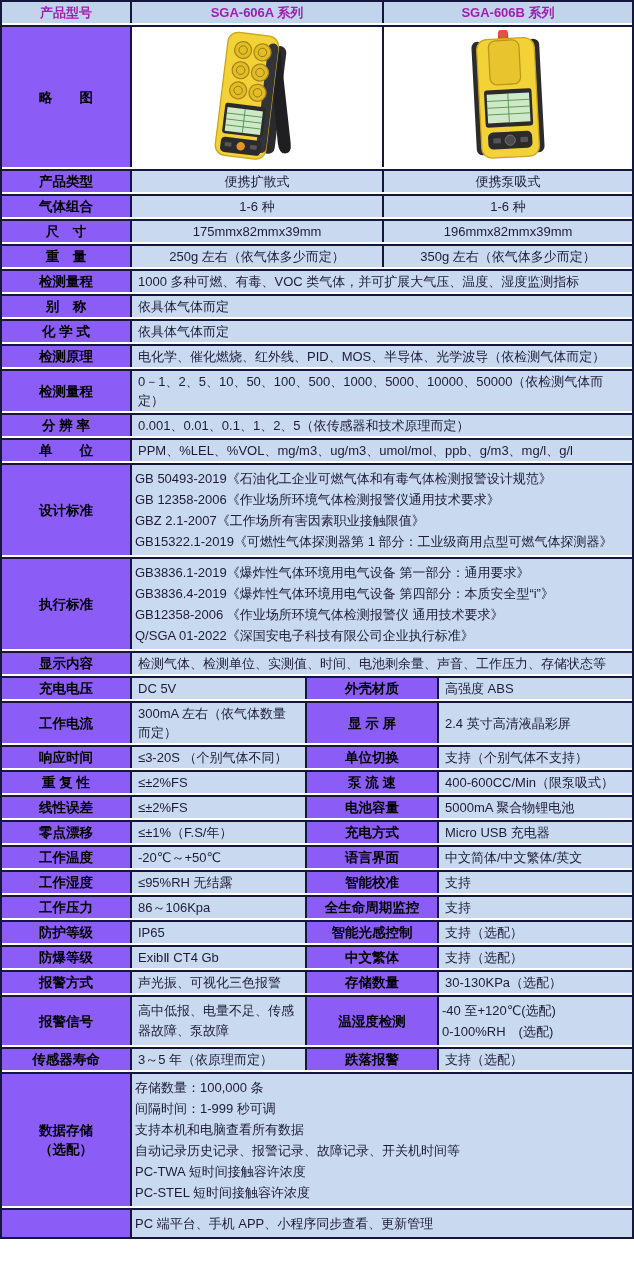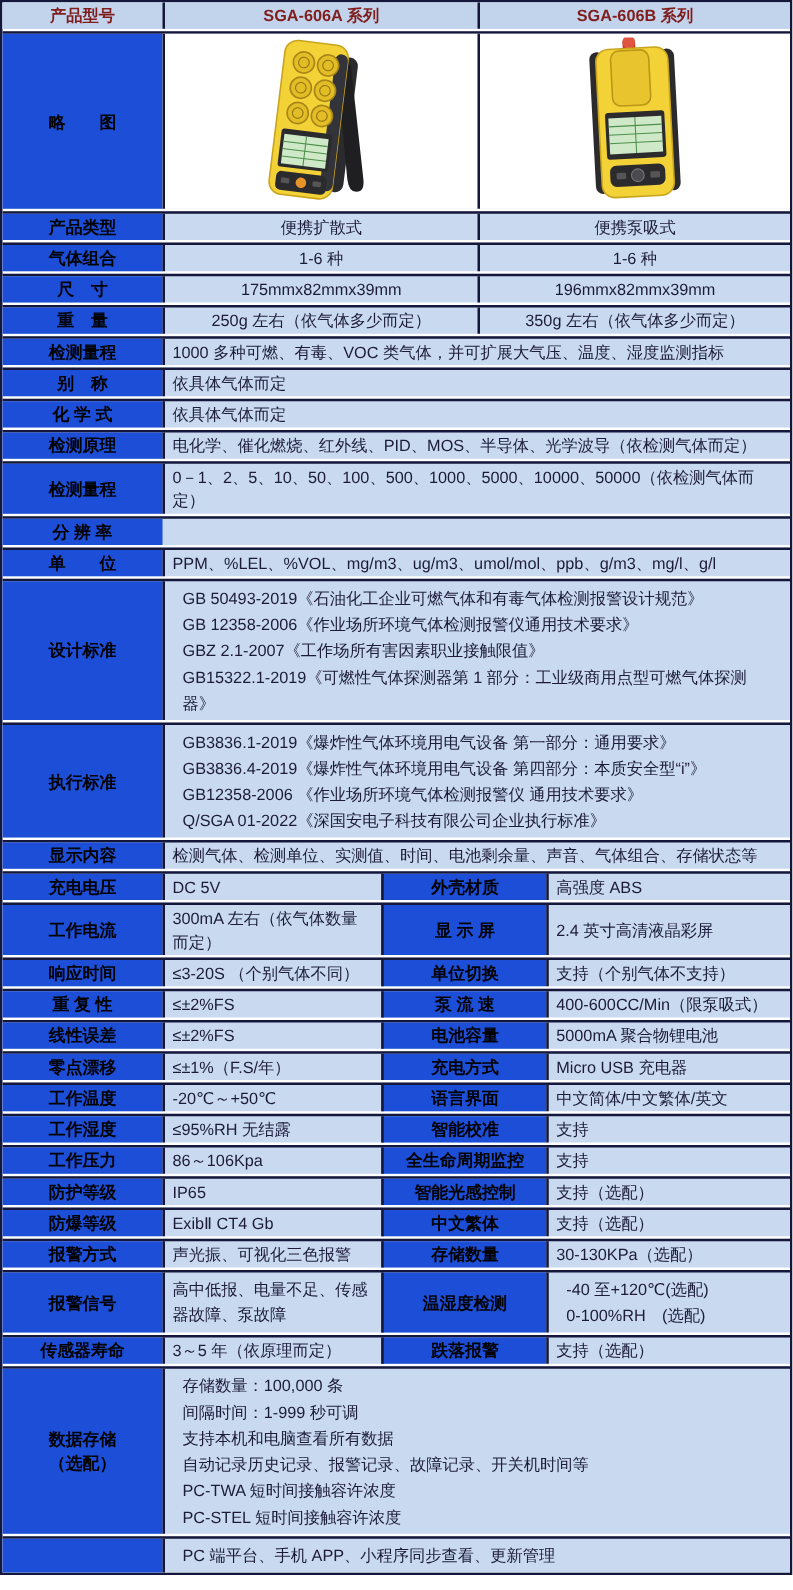--- a/index.html
+++ b/index.html
@@ -34,42 +34,42 @@
     padding:1px 6px;
     display:flex;
     align-items:center;
     font-size:13px;
     line-height:19px;
     border-left:2px solid #15173a;
     overflow:hidden;
   }
   .c:first-child{border-left:none;}
   .lbl{
-    background:#1d4ed8;
+    background:#8b5cf6;
     font-weight:bold;
     color:#000;
     justify-content:center;
     text-align:center;
     font-size:13.5px;
     flex-direction:column;
   }
   .hdr{
     background:#c2d4ec;
     font-weight:bold;
-    color:#7f1d1d;
+    color:#a21caf;
     justify-content:center;
     text-align:center;
   }
   .val{ text-align:left; }
   .val.ctr{ justify-content:center; text-align:center; }
   .multi{
     flex-direction:column;
     align-items:flex-start;
     justify-content:center;
-    padding:3px 14px;
+    padding:3px 3px;
   }
   .multi div{line-height:21px;}
   .imgcell{
     background:#ffffff;
     justify-content:center;
     padding:3px 0;
   }
   .sketch-row{min-height:140px;}
   .wrap2{display:block;line-height:20px;padding-top:2px;padding-bottom:2px;}
 </style>
@@ -186,20 +186,21 @@
   <div class="r cols2">
     <div class="c lbl">检测原理</div>
     <div class="c val">电化学、催化燃烧、红外线、PID、MOS、半导体、光学波导（依检测气体而定）</div>
   </div>
   <div class="r cols2">
     <div class="c lbl">检测量程</div>
     <div class="c val">0－1、2、5、10、50、100、500、1000、5000、10000、50000（依检测气体而定）</div>
   </div>
   <div class="r cols2">
     <div class="c lbl">分 辨 率</div>
+    <div class="c val">0.001、0.01、0.1、1、2、5（依传感器和技术原理而定）</div>
   </div>
   <div class="r cols2">
     <div class="c lbl">单　　位</div>
     <div class="c val">PPM、%LEL、%VOL、mg/m3、ug/m3、umol/mol、ppb、g/m3、mg/l、g/l</div>
   </div>
 
   <div class="r cols2">
     <div class="c lbl">设计标准</div>
     <div class="c val multi">
       <div>GB 50493-2019《石油化工企业可燃气体和有毒气体检测报警设计规范》</div>
@@ -213,21 +214,21 @@
     <div class="c val multi">
       <div>GB3836.1-2019《爆炸性气体环境用电气设备 第一部分：通用要求》</div>
       <div>GB3836.4-2019《爆炸性气体环境用电气设备 第四部分：本质安全型“i”》</div>
       <div>GB12358-2006 《作业场所环境气体检测报警仪 通用技术要求》</div>
       <div>Q/SGA 01-2022《深国安电子科技有限公司企业执行标准》</div>
     </div>
   </div>
 
   <div class="r cols2">
     <div class="c lbl">显示内容</div>
-    <div class="c val">检测气体、检测单位、实测值、时间、电池剩余量、声音、气体组合、存储状态等</div>
+    <div class="c val">检测气体、检测单位、实测值、时间、电池剩余量、声音、工作压力、存储状态等</div>
   </div>
 
   <div class="r cols4">
     <div class="c lbl">充电电压</div>
     <div class="c val">DC 5V</div>
     <div class="c lbl">外壳材质</div>
     <div class="c val">高强度 ABS</div>
   </div>
   <div class="r cols4">
     <div class="c lbl">工作电流</div>

